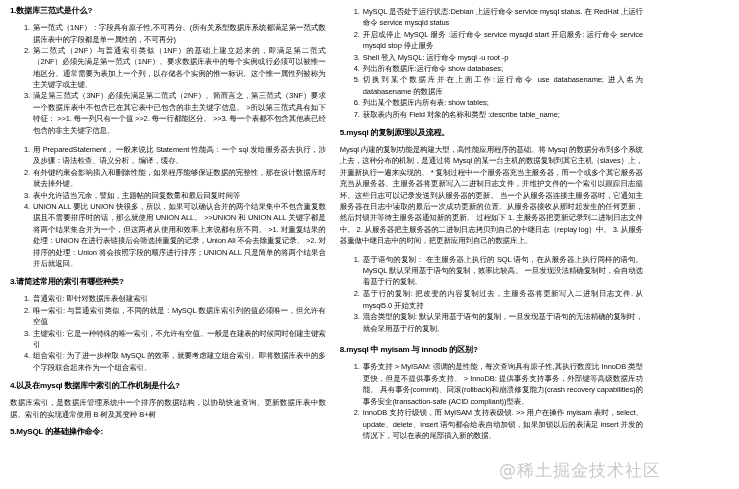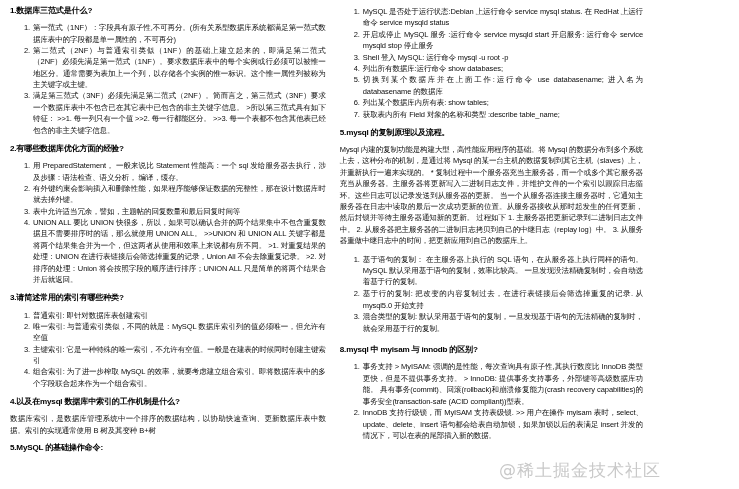--- a/index.html
+++ b/index.html
@@ -89,21 +89,20 @@
   <div class="column col-left">
 
     <h2 class="section-heading">1.数据库三范式是什么?</h2>
 
     <ol class="qlist">
       <li>第一范式（1NF）：字段具有原子性,不可再分。(所有关系型数据库系统都满足第一范式数据库表中的字段都是单一属性的，不可再分)</li>
       <li>第二范式（2NF）与普通索引类似（1NF）的基础上建立起来的，即满足第二范式（2NF）必须先满足第一范式（1NF）。要求数据库表中的每个实例或行必须可以被惟一地区分。通常需要为表加上一个列，以存储各个实例的惟一标识。这个惟一属性列被称为主关键字或主键。</li>
       <li>满足第三范式（3NF）必须先满足第二范式（2NF）。简而言之，第三范式（3NF）要求一个数据库表中不包含已在其它表中已包含的非主关键字信息。 &gt;所以第三范式具有如下特征： &gt;&gt;1. 每一列只有一个值 &gt;&gt;2. 每一行都能区分。 &gt;&gt;3. 每一个表都不包含其他表已经包含的非主关键字信息。</li>
     </ol>
 
-    <h2 class="section-heading tight-top">2.有哪些数据库优化方面的经验?</h2>
 
     <ol class="qlist">
       <li>用 PreparedStatement， 一般来说比 Statement 性能高：一个 sql 发给服务器去执行，涉及步骤：语法检查、语义分析， 编译，缓存。</li>
       <li>有外键约束会影响插入和删除性能，如果程序能够保证数据的完整性，那在设计数据库时就去掉外键。</li>
       <li>表中允许适当冗余，譬如，主题帖的回复数量和最后回复时间等</li>
       <li>UNION ALL 要比 UNION 快很多，所以，如果可以确认合并的两个结果集中不包含重复数据且不需要排序时的话，那么就使用 UNION ALL。 &gt;&gt;UNION 和 UNION ALL 关键字都是将两个结果集合并为一个，但这两者从使用和效率上来说都有所不同。 &gt;1. 对重复结果的处理：UNION 在进行表链接后会筛选掉重复的记录，Union All 不会去除重复记录。 &gt;2. 对排序的处理：Union 将会按照字段的顺序进行排序；UNION ALL 只是简单的将两个结果合并后就返回。</li>
     </ol>
 
     <h2 class="section-heading tight-top">3.请简述常用的索引有哪些种类?</h2>
 
@@ -134,21 +133,21 @@
       <li>获取表内所有 Field 对象的名称和类型 :describe table_name;</li>
     </ol>
 
     <h2 class="section-heading tight-top">5.mysql 的复制原理以及流程。</h2>
 
     <p class="para">Mysql 内建的复制功能是构建大型，高性能应用程序的基础。将 Mysql 的数据分布到多个系统上去，这种分布的机制，是通过将 Mysql 的某一台主机的数据复制到其它主机（slaves）上，并重新执行一遍来实现的。 * 复制过程中一个服务器充当主服务器，而一个或多个其它服务器充当从服务器。主服务器将更新写入二进制日志文件，并维护文件的一个索引以跟踪日志循环。这些日志可以记录发送到从服务器的更新。 当一个从服务器连接主服务器时，它通知主服务器在日志中读取的最后一次成功更新的位置。从服务器接收从那时起发生的任何更新，然后封锁并等待主服务器通知新的更新。 过程如下 1. 主服务器把更新记录到二进制日志文件中。 2. 从服务器把主服务器的二进制日志拷贝到自己的中继日志（replay log）中。 3. 从服务器重做中继日志中的时间，把更新应用到自己的数据库上。</p>
 
 
     <ol class="qlist loose">
       <li>基于语句的复制： 在主服务器上执行的 SQL 语句，在从服务器上执行同样的语句。MySQL 默认采用基于语句的复制，效率比较高。 一旦发现没法精确复制时，会自动选着基于行的复制。</li>
-      <li>基于行的复制: 把改变的内容复制过去，在进行表链接后会筛选掉重复的记录. 从 mysql5.0 开始支持</li>
+      <li>基于行的复制: 把改变的内容复制过去，主服务器将更新写入二进制日志文件. 从 mysql5.0 开始支持</li>
       <li>混合类型的复制: 默认采用基于语句的复制，一旦发现基于语句的无法精确的复制时，就会采用基于行的复制。</li>
     </ol>
 
     <h2 class="section-heading spaced-top">8.mysql 中 myisam 与 innodb 的区别?</h2>
 
     <ol class="qlist loose">
       <li>事务支持 &gt; MyISAM: 强调的是性能，每次查询具有原子性,其执行数度比 InnoDB 类型更快，但是不提供事务支持。 &gt; InnoDB: 提供事务支持事务，外部键等高级数据库功能。 具有事务(commit)、回滚(rollback)和崩溃修复能力(crash recovery capabilities)的事务安全(transaction-safe (ACID compliant))型表。</li>
       <li>InnoDB 支持行级锁，而 MyISAM 支持表级锁. &gt;&gt; 用户在操作 myisam 表时，select、update、delete、insert 语句都会给表自动加锁，如果加锁以后的表满足 insert 并发的情况下，可以在表的尾部插入新的数据。</li>
     </ol>
 

